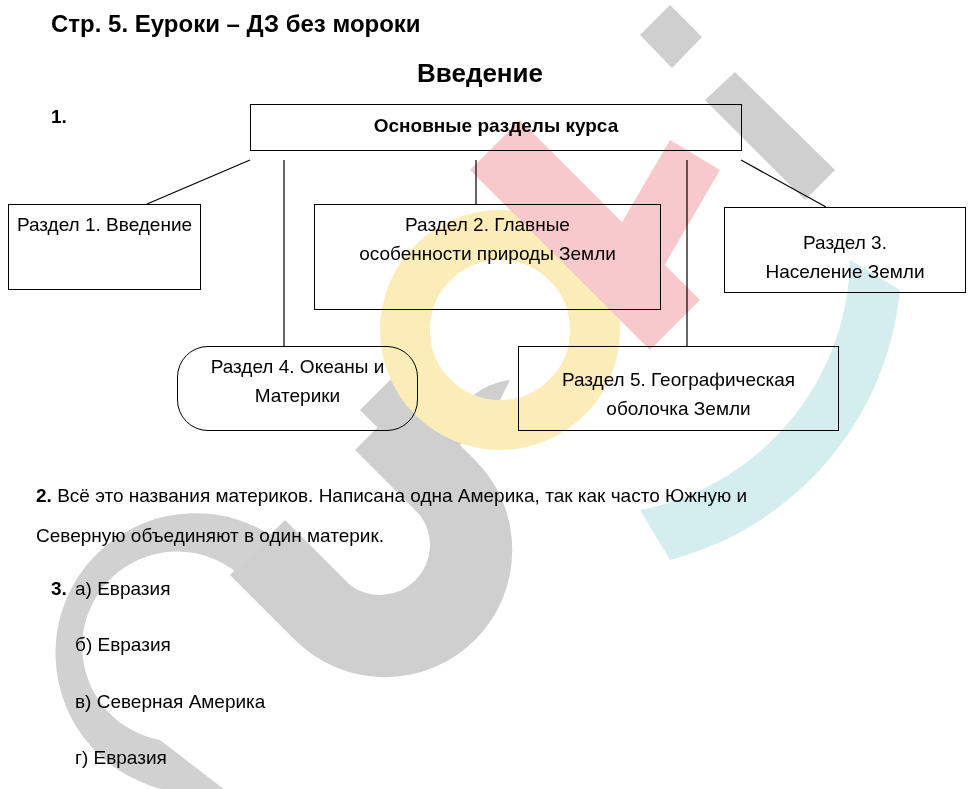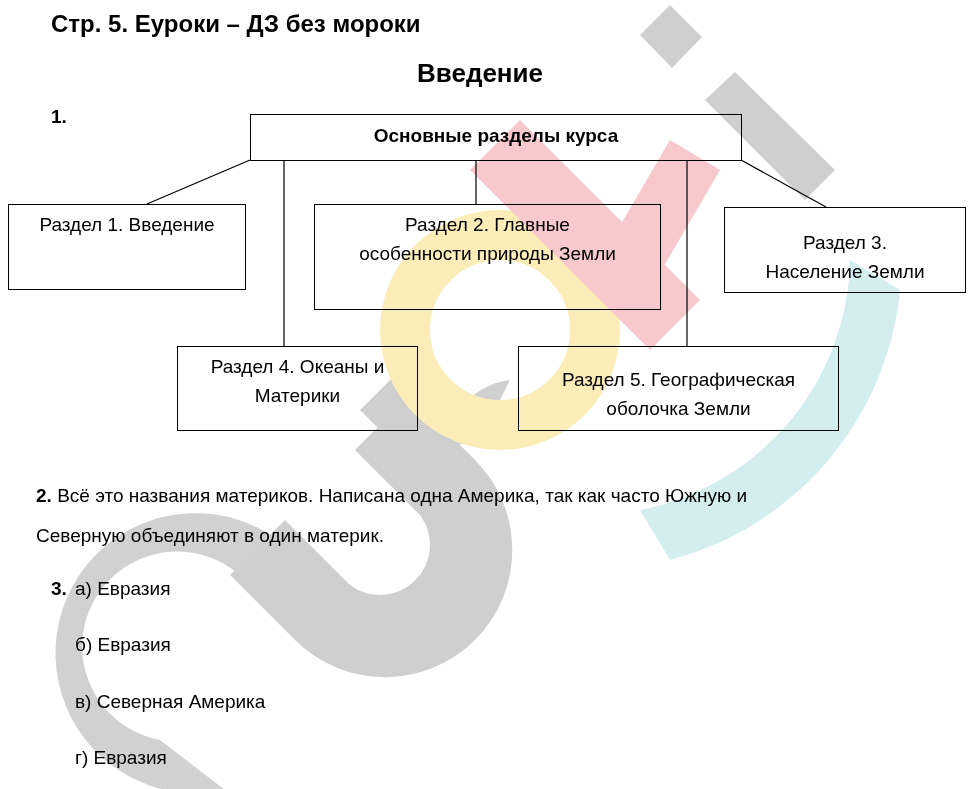--- a/index.html
+++ b/index.html
@@ -65,40 +65,40 @@
 <div class="abs task1-num">1.</div>
 
 <svg class="lines" viewBox="0 0 977 789">
   <line x1="250" y1="160" x2="147" y2="204" stroke="#000" stroke-width="1.2"></line>
   <line x1="476" y1="160" x2="476" y2="204" stroke="#000" stroke-width="1.2"></line>
   <line x1="284" y1="160" x2="284" y2="346" stroke="#000" stroke-width="1.2"></line>
   <line x1="687" y1="160" x2="687" y2="346" stroke="#000" stroke-width="1.2"></line>
   <line x1="741" y1="160" x2="826" y2="207" stroke="#000" stroke-width="1.2"></line>
 </svg>
 
-<div class="box top" style="left:250px; top:114px; width:492px; height:47px;">
+<div class="box top" style="left:250px; top:104px; width:492px; height:47px;">
   <span>Основные разделы курса</span>
 </div>
 
-<div class="box" style="left:8px; top:204px; width:238px; height:86px; padding-top:5px;text-align:center;">
+<div class="box" style="left:8px; top:204px; width:193px; height:86px; padding-top:5px;text-align:center;">
   <div>Раздел 1. Введение</div>
   <div></div>
 </div>
 
 <div class="box" style="left:314px; top:204px; width:347px; height:106px; padding-top:5px;">
   <div>Раздел 2. Главные</div>
   <div>особенности природы Земли</div>
 </div>
 
 <div class="box" style="left:724px; top:207px; width:242px; height:86px; padding-top:20px;">
   <div>Раздел 3.</div>
   <div>Население Земли</div>
 </div>
 
-<div class="box" style="left:177px; top:346px; width:241px; height:85px; padding-top:5px;">
+<div class="box" style="left:177px; top:346px; width:241px; height:85px; padding-top:5px;border-radius:31px;">
   <div>Раздел 4. Океаны и</div>
   <div>Материки</div>
 </div>
 
 <div class="box" style="left:518px; top:346px; width:321px; height:85px; padding-top:18px;">
   <div>Раздел 5. Географическая</div>
   <div>оболочка Земли</div>
 </div>
 
 <div class="abs para" style="top:476px;">

